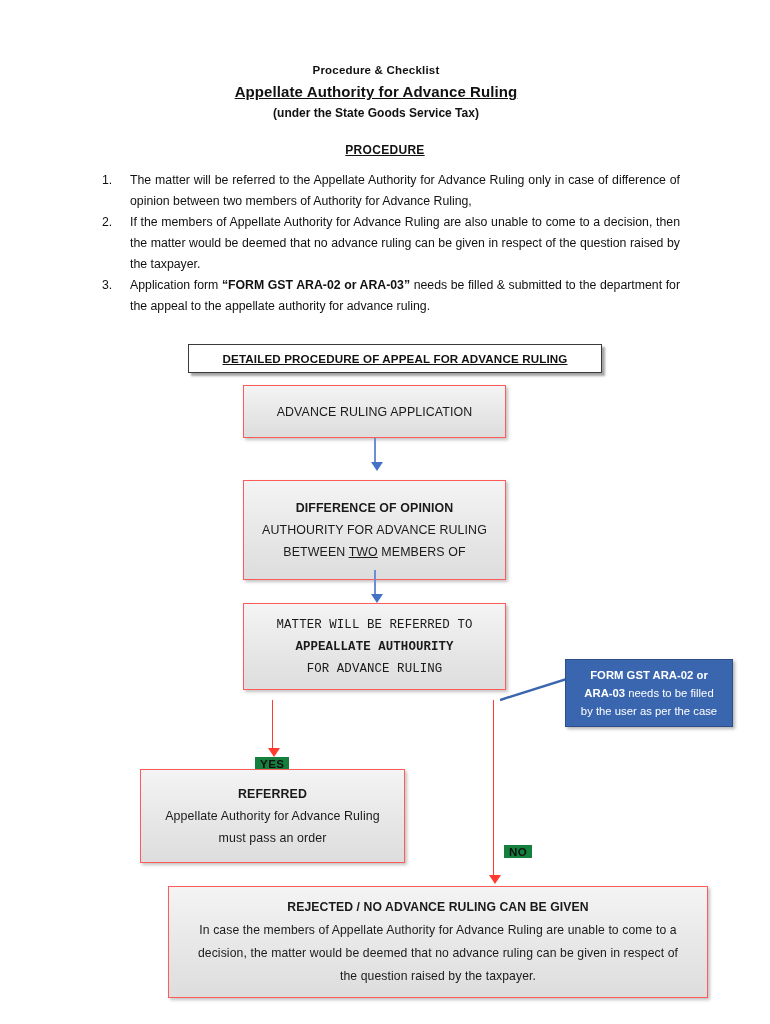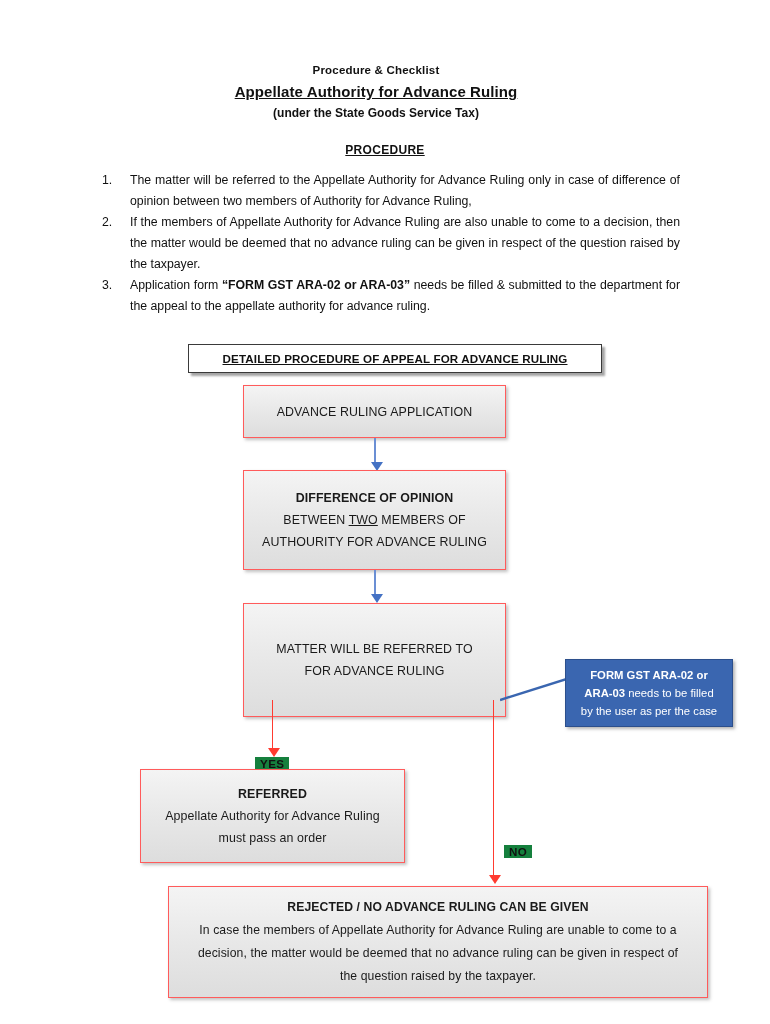--- a/index.html
+++ b/index.html
@@ -125,22 +125,22 @@
   .pbox .ln {
     font-size: 12.4px;
     line-height: 22px;
     color: #1a1a1a;
     letter-spacing: .1px;
   }
   .pbox .ln.bold { font-weight: bold; }
   .pbox .ln u { text-decoration: underline; }
 
   #box-application { left: 243px; top: 385px;  width: 263px; height: 53px; }
-  #box-difference  { left: 243px; top: 470px;  width: 263px; height: 100px; }
-  #box-referred    { left: 243px; top: 603px;  width: 263px; height: 114px; }
+  #box-difference  { left: 243px; top: 480px;  width: 263px; height: 100px; }
+  #box-referred    { left: 243px; top: 603px;  width: 263px; height: 87px; font-family: Liberation Mono, monospace; }
   #box-accepted    { left: 140px; top: 769px;  width: 265px; height: 94px; }
   #box-rejected    { left: 168px; top: 886px;  width: 540px; height: 112px; }
 
   #box-rejected .ln { font-size: 12.2px; line-height: 23px; }
   #box-rejected .body { width: 492px; }
 
   
   .callout {
     position: absolute;
     left: 565px;
@@ -248,28 +248,29 @@
   </div>
 
   <div class="pbox" id="box-application">
     <div class="ln">ADVANCE RULING APPLICATION</div>
   </div>
 
   <div class="arrow-blue" id="conn-1-2"></div>
 
   <div class="pbox" id="box-difference">
     <div class="ln bold">DIFFERENCE OF OPINION</div>
+    <div class="ln">AUTHOURITY FOR ADVANCE RULING</div>
     <div class="ln"><span>BETWEEN </span><u>TWO</u><span> MEMBERS OF</span></div>
-    <div class="ln">AUTHOURITY FOR ADVANCE RULING</div>
   </div>
 
   <div class="arrow-blue" id="conn-2-3"></div>
 
   <div class="pbox" id="box-referred">
     <div class="ln">MATTER WILL BE REFERRED TO</div>
+    <div class="ln bold">APPEALLATE AUTHOURITY</div>
     <div class="ln">FOR ADVANCE RULING</div>
   </div>
 
   <svg class="callout-link" viewBox="0 0 70 26">
     <line x1="0" y1="24" x2="70" y2="2" stroke="#3A66B0" stroke-width="2.4"></line>
   </svg>
 
   <div class="callout">
     <div class="ln"><b>FORM GST ARA-02 or</b></div>
     <div class="ln"><b>ARA-03</b><span> needs to be filled</span></div>

